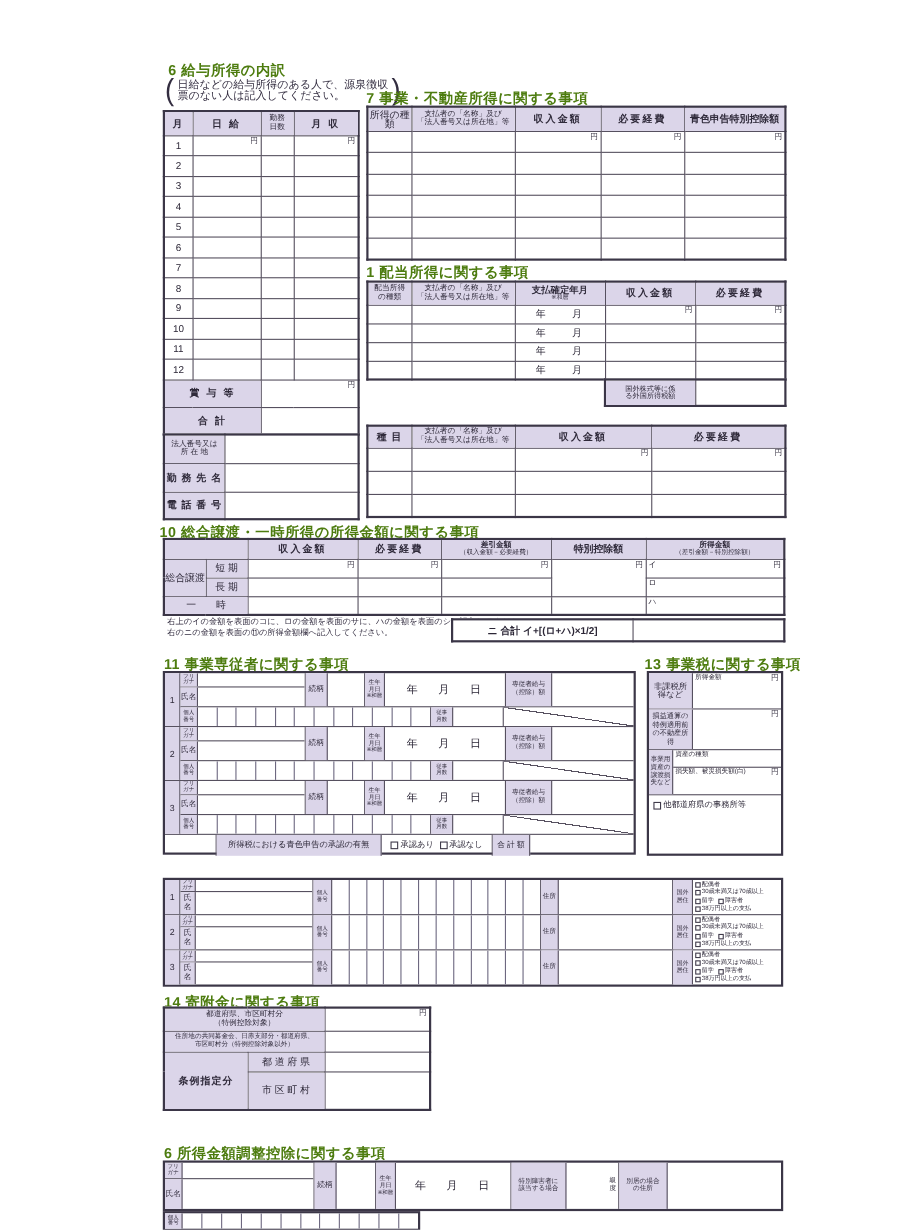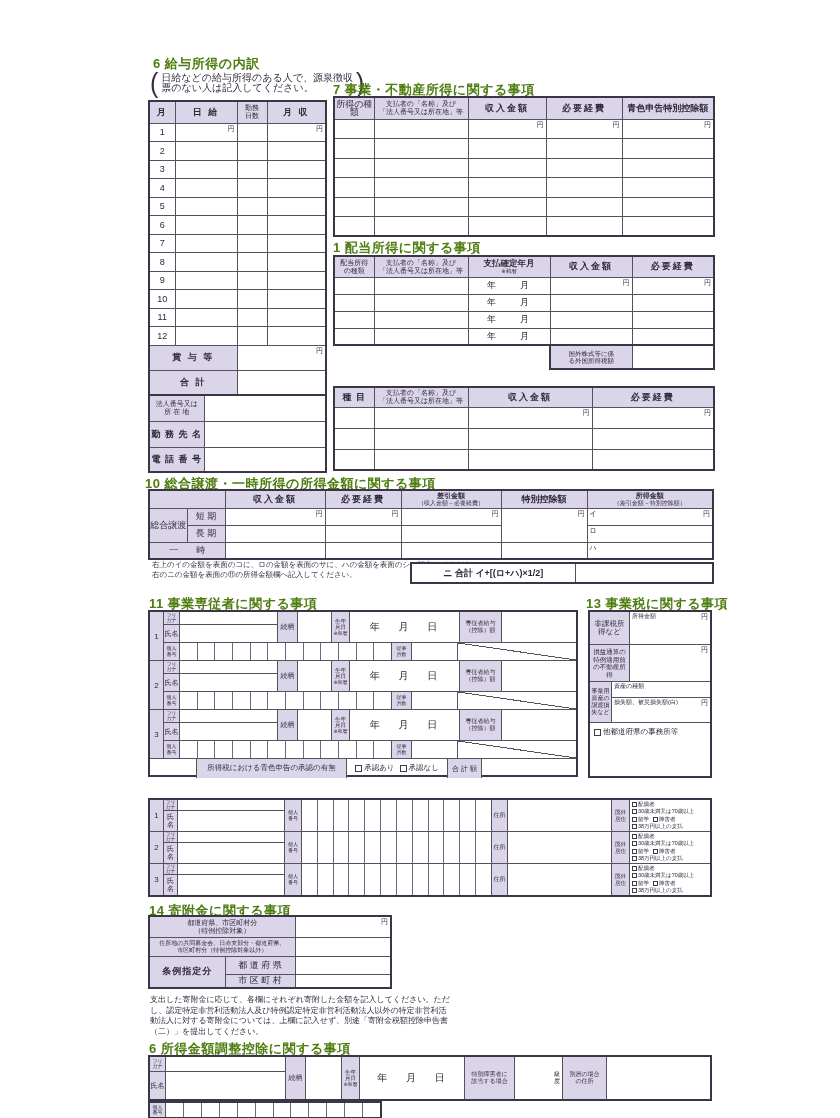--- a/index.html
+++ b/index.html
@@ -963,27 +963,26 @@
             <span class="blk f6">住所地の共同募金会、日赤支部分・都道府県、</span>
             <span class="blk f6">市区町村分（特例控除対象以外）</span>
           </td>
           <td></td>
         </tr>
     <tr style="height:18px">
           <td rowspan="2" class="hd b9">条例指定分</td>
           <td class="hd f8">都 道 府 県</td>
           <td></td>
         </tr>
-    <tr style="height:14px">
+    <tr style="height:35px">
           <td class="hd f8">市 区 町 村</td>
           <td></td>
         </tr>
   </tbody>
     </table>
-  <div class="note" style="left:150px;top:995px;width:302px;font-size:8px;line-height:10.5px">支出した寄附金に応じて、各欄にそれぞれ寄附した金額を記入してください。ただし、認定特定非営利活動法人及び特例認定特定非営利活動法人以外の特定非営利活動法人に対する寄附金については、上欄に記入せず、別途「寄附金税額控除申告書（二）」を提出してください。</div>
 
   <div class="title" style="left:149px;top:1040px">6 所得金額調整控除に関する事項</div>
   <div class="box" style="left:148px;top:1055px;width:564px;height:46px">
     <div class="row" style="height:42px">
       <div class="cell col" style="width:136px">
         <div class="row bb" style="height:15px">
             <div class="cell hd c" style="width:16px">
               <span>
                 <span class="blk f5">フリ</span>
                 <span class="blk f5">ガナ</span>

